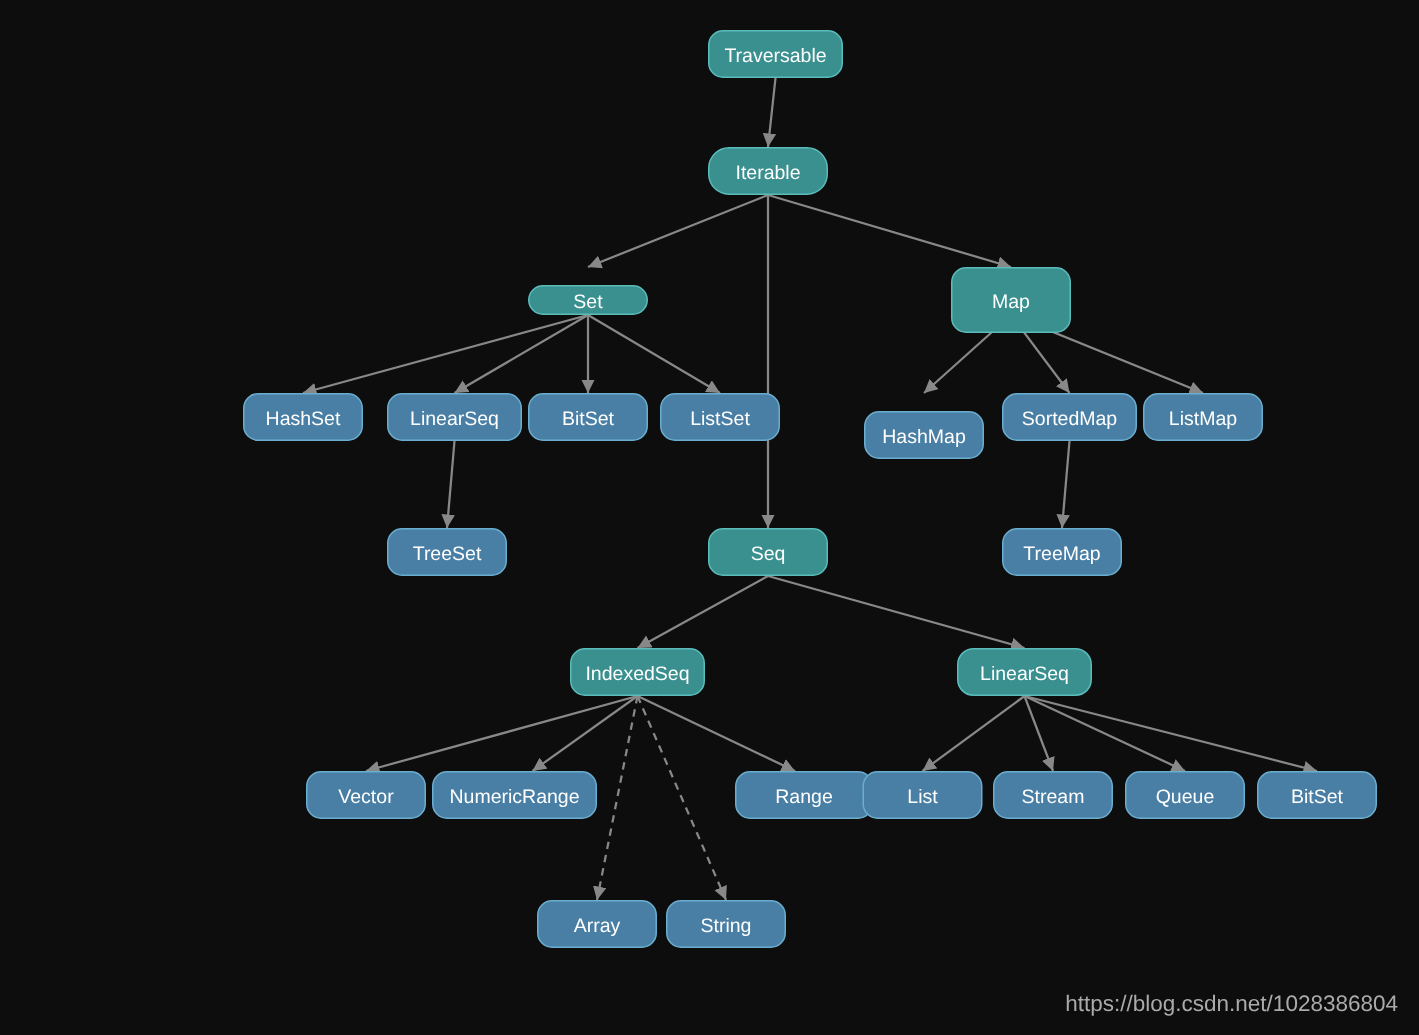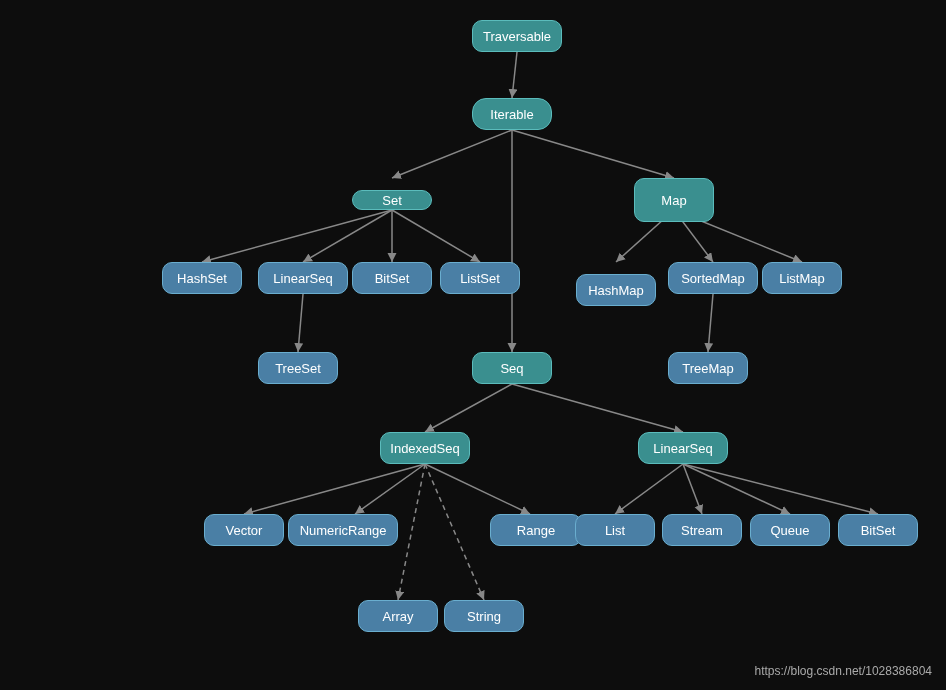--- a/index.html
+++ b/index.html
@@ -36,21 +36,21 @@
     }
     .node-blue {
       background: #4a7fa5;
       border: 1.5px solid #6aaecf;
     }
     .watermark {
       position: absolute;
       bottom: 12px;
       right: 14px;
       color: #aaa;
-      font-size: 12px;
+      font-size: 15px;
     }
   </style>
 </head>
 <body>
 
 <svg id="tree-svg">
     <defs>
       <marker id="arrow" markerWidth="8" markerHeight="8" refX="6" refY="3" orient="auto">
         <polygon points="0 0, 6 3, 0 6" fill="#888"></polygon>
       </marker>

